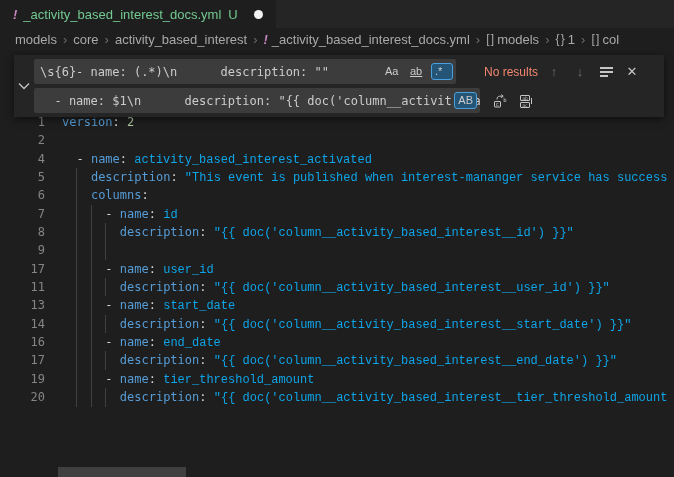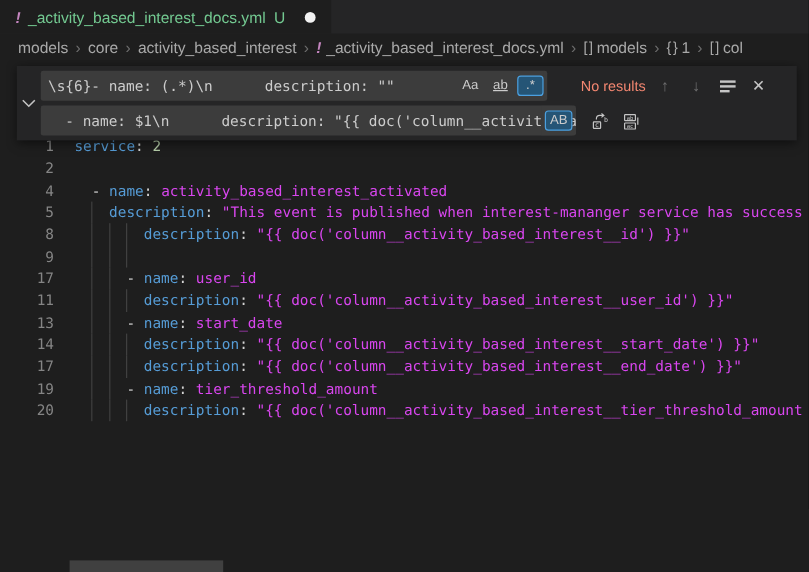--- a/index.html
+++ b/index.html
@@ -24,41 +24,41 @@
   .bsep{color:#6e6e6e;margin:0 6px;font-size:13px;}
 
   
   .editor{position:absolute;top:50px;left:0;right:0;bottom:0;overflow:hidden;}
   .code{padding-top:63px;}
   .code-line{position:relative;height:18.35px;line-height:18.35px;white-space:pre;
              font-family:"DejaVu Sans Mono",monospace;font-size:12px;}
   .gutter{display:inline-block;width:45px;padding-right:17px;text-align:right;color:#858585;
           font-family:"DejaVu Sans Mono",monospace;font-size:12px;}
   .guide{position:absolute;top:0;bottom:0;width:1px;background:#404040;}
-  .tok-k{color:#569cd6;} .tok-p{color:#d4d4d4;} .tok-s{color:#d946ef;}
+  .tok-k{color:#569cd6;} .tok-p{color:#d4d4d4;} .tok-s{color:#0ea5e9;font-family:Liberation Mono, monospace;}
   .tok-num{color:#b5cea8;} .tok-w{}
 
   .hscroll{position:absolute;left:58px;top:417px;width:128px;height:10px;
            background:rgba(121,121,121,0.38);}
 
   
   .findwidget{position:absolute;top:5px;left:14px;width:646px;background:#252526;
               box-shadow:0 2px 8px rgba(0,0,0,.55);display:flex;padding:4px 4px 4px 0;}
   .toggle{width:20px;display:flex;align-items:center;justify-content:center;color:#c5c5c5;cursor:pointer;}
   .frows{flex:1;display:flex;flex-direction:column;gap:4px;min-width:0;}
   .frow{display:flex;align-items:center;height:25px;}
   .finput{position:relative;background:#3c3c3c;height:25px;display:flex;align-items:center;
           width:422px;overflow:hidden;border-radius:2px;flex:none;}
   .finput.rinput{width:446px;}
   .ftext{font-family:"DejaVu Sans Mono",monospace;font-size:12px;color:#cccccc;
          white-space:pre;padding-left:6px;}
   .fopts{position:absolute;right:3px;top:0;bottom:0;display:flex;align-items:center;gap:3px;
          background:#3c3c3c;padding-left:3px;}
   .opt{font-size:11px;color:#cccccc;padding:1px 3px;border-radius:3px;border:1px solid transparent;
-       min-width:14px;text-align:center;cursor:pointer;line-height:13px;}
+       min-width:14px;text-align:left;cursor:pointer;line-height:13px;}
   .opt.uline{text-decoration:underline;}
   .opt.active{background:rgba(0,127,212,0.38);border-color:#4ba0e0;}
   .fmsg{color:#f48771;font-size:12px;margin-left:28px;white-space:nowrap;}
   .ficon{width:20px;height:20px;display:flex;align-items:center;justify-content:center;
          color:#c5c5c5;font-size:13px;margin-left:6px;border-radius:3px;cursor:pointer;flex:none;}
   .ficon.dim{opacity:.45;}
   .ricon{margin-left:10px;}
   .selbars{display:flex;flex-direction:column;gap:2px;width:13px;}
   .selbars i{height:2px;background:#c5c5c5;display:block;}
   .selbars i:nth-child(3){width:8px;}
@@ -106,30 +106,33 @@
       </span>
       <span class="bsep">›</span>
       <span class="crumb">
         <span class="sym">[ ]</span>
         <span class="blabel">col</span>
       </span>
     </div>
 
   <div class="editor">
     <div class="code" id="code">
-        <div class="code-line"><span class="gutter">1</span><span class="tok-k">service</span><span class="tok-p">:</span><span class="tok-w"> </span><span class="tok-num">2</span></div>
+        <div class="code-line"><span class="gutter">1</span><span class="tok-k">version</span><span class="tok-p">:</span><span class="tok-w"> </span><span class="tok-num">2</span></div>
         <div class="code-line"><span class="gutter">2</span></div>
         <div class="code-line"><span class="gutter">4</span><span class="tok-w">  </span><span class="tok-p">- </span><span class="tok-k">name</span><span class="tok-p">:</span><span class="tok-w"> </span><span class="tok-s">activity_based_interest_activated</span></div>
         <div class="code-line"><span class="gutter">5</span><i class="guide" style="left: 76.4px;"></i><span class="tok-w">    </span><span class="tok-k">description</span><span class="tok-p">:</span><span class="tok-w"> </span><span class="tok-s">"This event is published when interest-mananger service has success</span></div>
+        <div class="code-line"><span class="gutter">6</span><i class="guide" style="left: 76.4px;"></i><span class="tok-w">    </span><span class="tok-k">columns</span><span class="tok-p">:</span></div>
+        <div class="code-line"><span class="gutter">7</span><i class="guide" style="left: 76.4px;"></i><i class="guide" style="left: 90.8px;"></i><span class="tok-w">      </span><span class="tok-p">- </span><span class="tok-k">name</span><span class="tok-p">:</span><span class="tok-w"> </span><span class="tok-s">id</span></div>
         <div class="code-line"><span class="gutter">8</span><i class="guide" style="left: 76.4px;"></i><i class="guide" style="left: 90.8px;"></i><i class="guide" style="left: 105.2px;"></i><span class="tok-w">        </span><span class="tok-k">description</span><span class="tok-p">:</span><span class="tok-w"> </span><span class="tok-s">"{{ doc('column__activity_based_interest__id') }}"</span></div>
         <div class="code-line"><span class="gutter">9</span><i class="guide" style="left: 76.4px;"></i><i class="guide" style="left: 90.8px;"></i><i class="guide" style="left: 105.2px;"></i></div>
         <div class="code-line"><span class="gutter">17</span><i class="guide" style="left: 76.4px;"></i><i class="guide" style="left: 90.8px;"></i><span class="tok-w">      </span><span class="tok-p">- </span><span class="tok-k">name</span><span class="tok-p">:</span><span class="tok-w"> </span><span class="tok-s">user_id</span></div>
         <div class="code-line"><span class="gutter">11</span><i class="guide" style="left: 76.4px;"></i><i class="guide" style="left: 90.8px;"></i><i class="guide" style="left: 105.2px;"></i><span class="tok-w">        </span><span class="tok-k">description</span><span class="tok-p">:</span><span class="tok-w"> </span><span class="tok-s">"{{ doc('column__activity_based_interest__user_id') }}"</span></div>
         <div class="code-line"><span class="gutter">13</span><i class="guide" style="left: 76.4px;"></i><i class="guide" style="left: 90.8px;"></i><span class="tok-w">      </span><span class="tok-p">- </span><span class="tok-k">name</span><span class="tok-p">:</span><span class="tok-w"> </span><span class="tok-s">start_date</span></div>
         <div class="code-line"><span class="gutter">14</span><i class="guide" style="left: 76.4px;"></i><i class="guide" style="left: 90.8px;"></i><i class="guide" style="left: 105.2px;"></i><span class="tok-w">        </span><span class="tok-k">description</span><span class="tok-p">:</span><span class="tok-w"> </span><span class="tok-s">"{{ doc('column__activity_based_interest__start_date') }}"</span></div>
+        <div class="code-line"><span class="gutter">16</span><i class="guide" style="left: 76.4px;"></i><i class="guide" style="left: 90.8px;"></i><span class="tok-w">      </span><span class="tok-p">- </span><span class="tok-k">name</span><span class="tok-p">:</span><span class="tok-w"> </span><span class="tok-s">end_date</span></div>
         <div class="code-line"><span class="gutter">17</span><i class="guide" style="left: 76.4px;"></i><i class="guide" style="left: 90.8px;"></i><i class="guide" style="left: 105.2px;"></i><span class="tok-w">        </span><span class="tok-k">description</span><span class="tok-p">:</span><span class="tok-w"> </span><span class="tok-s">"{{ doc('column__activity_based_interest__end_date') }}"</span></div>
         <div class="code-line"><span class="gutter">19</span><i class="guide" style="left: 76.4px;"></i><i class="guide" style="left: 90.8px;"></i><span class="tok-w">      </span><span class="tok-p">- </span><span class="tok-k">name</span><span class="tok-p">:</span><span class="tok-w"> </span><span class="tok-s">tier_threshold_amount</span></div>
         <div class="code-line"><span class="gutter">20</span><i class="guide" style="left: 76.4px;"></i><i class="guide" style="left: 90.8px;"></i><i class="guide" style="left: 105.2px;"></i><span class="tok-w">        </span><span class="tok-k">description</span><span class="tok-p">:</span><span class="tok-w"> </span><span class="tok-s">"{{ doc('column__activity_based_interest__tier_threshold_amount</span></div>
       </div>
     <div class="hscroll"></div>
 
     <div class="findwidget">
       <div class="toggle">
         <svg width="16" height="16" viewBox="0 0 16 16">
           <polyline points="3,5.5 8,10.5 13,5.5" fill="none" stroke="#c5c5c5" stroke-width="1.3"></polyline>

